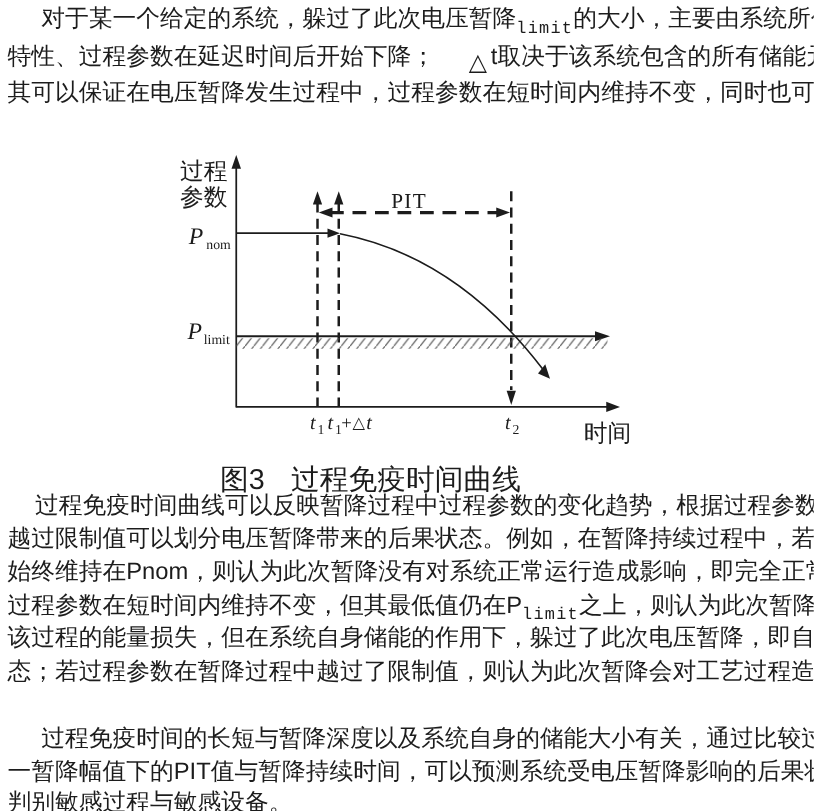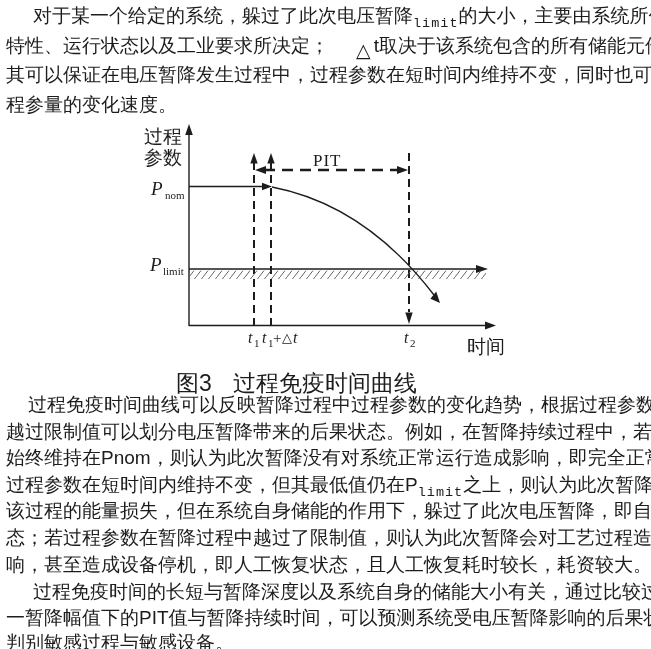--- a/index.html
+++ b/index.html
@@ -29,23 +29,22 @@
   .stroke{stroke:#1c1c1c;fill:none;}
   .fill{fill:#1c1c1c;stroke:none;}
   .serif{font-family:"Liberation Serif","DejaVu Serif",serif;}
   .it{font-style:italic;}
 </style>
 </head>
 <body>
 
 <div id="p1" class="para">
   <span class="line ind1"><span>对于某一个给定的系统，躲过了此次电压暂降</span><span class="sub">limit</span><span>的大小，主要由系统所包含的设备</span></span>
-  <span class="line"><span>特性、运行状态以及工业要求所决定；</span><span class="delta-low">△</span><span>t取决于该系统包含的所有储能元件的容量，</span></span>
+  <span class="line"><span>特性、过程参数在延迟时间后开始下降；</span><span class="delta-low">△</span><span>t取决于该系统包含的所有储能元件的容量，</span></span>
   <span class="line">其可以保证在电压暂降发生过程中，过程参数在短时间内维持不变，同时也可以减缓过</span>
-  <span class="line">程参量的变化速度。</span>
 </div>
 
 <svg id="fig" width="651" height="250" viewBox="0 0 651 250">
   <defs>
     <pattern id="hatch" patternUnits="userSpaceOnUse" width="7" height="9">
       <path d="M0,9 L7,0" stroke="#555555" stroke-width="0.9"></path>
     </pattern>
   </defs>
 
   <line class="stroke" x1="189" y1="16" x2="189" y2="211" stroke-width="1.4"></line>
@@ -99,20 +98,19 @@
   <span>图3</span><span class="gap"></span><span>过程免疫时间曲线</span>
 </div>
 
 <div id="p2" class="para">
   <span class="line ind2">过程免疫时间曲线可以反映暂降过程中过程参数的变化趋势，根据过程参数有没有</span>
   <span class="line">越过限制值可以划分电压暂降带来的后果状态。例如，在暂降持续过程中，若过程参数</span>
   <span class="line">始终维持在Pnom，则认为此次暂降没有对系统正常运行造成影响，即完全正常状态；若</span>
   <span class="line"><span>过程参数在短时间内维持不变，但其最低值仍在P</span><span class="sub">limit</span><span>之上，则认为此次暂降引起了</span></span>
   <span class="line">该过程的能量损失，但在系统自身储能的作用下，躲过了此次电压暂降，即自动恢复状</span>
   <span class="line">态；若过程参数在暂降过程中越过了限制值，则认为此次暂降会对工艺过程造成严重影</span>
-  <span class="line">响，甚至造成设备停机，即人工恢复状态，且人工恢复耗时较长，耗资较大。</span>
 </div>
 
 <div id="p3" class="para">
   <span class="line ind1">过程免疫时间的长短与暂降深度以及系统自身的储能大小有关，通过比较过程在某</span>
   <span class="line">一暂降幅值下的PIT值与暂降持续时间，可以预测系统受电压暂降影响的后果状态，从而</span>
   <span class="line">判别敏感过程与敏感设备。</span>
 </div>
 
 </body></html>

